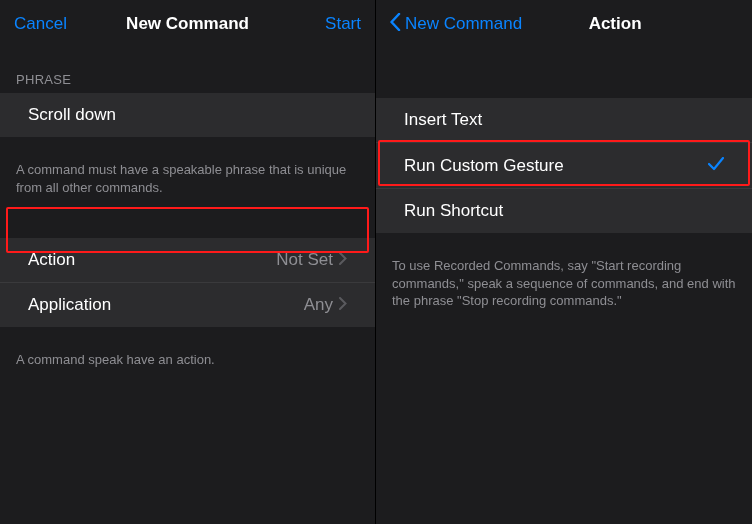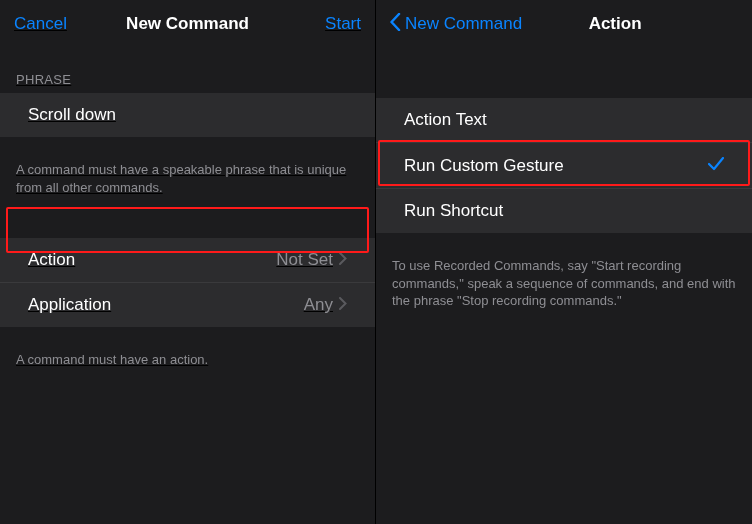--- a/index.html
+++ b/index.html
@@ -10,21 +10,21 @@
     height: 524px;
     display: flex;
     overflow: hidden;
   }
   .panel {
     height: 524px;
     background: #1c1c1e;
     position: relative;
     overflow: hidden;
   }
-  .panel-left { width: 376px; border-right: 1px solid #000; text-decoration: underline; }
+  .panel-left { width: 376px; border-right: 1px solid #000; }
   .panel-right { width: 376px; }
   .navbar {
     height: 48px;
     display: flex;
     align-items: center;
     justify-content: space-between;
     padding: 0 14px;
     background: #1c1c1e;
   }
   .nav-left, .nav-right {
@@ -146,42 +146,42 @@
       <span class="cell-value">
         <span>Any</span>
         <span class="chevron">
           <svg width="8" height="13" viewBox="0 0 8 13">
               <path d="M1 1l5.5 5.5L1 12" stroke="#5a5a5e" stroke-width="2" fill="none" stroke-linecap="round"></path>
             </svg>
         </span>
       </span>
     </div>
   </div>
-  <div class="footer-text">A command must have an action.</div>
+  <div class="footer-text">A command speak have an action.</div>
 
   <div class="highlight-red hl-action"></div>
 </div>
 
 <div class="panel panel-right">
   <div class="navbar">
     <div class="nav-left">
       <span class="back-chevron">
         <svg width="11" height="18" viewBox="0 0 11 18">
             <path d="M9 1L1.5 9 9 17" stroke="#0a84ff" stroke-width="2.5" fill="none" stroke-linecap="round" stroke-linejoin="round"></path>
           </svg>
       </span>
       <span>New Command</span>
     </div>
     <div class="nav-title-right">Action</div>
     <div class="nav-right"></div>
   </div>
 
   <div class="cell-group cell-group-top">
     <div class="cell">
-      <span class="cell-label">Action Text</span>
+      <span class="cell-label">Insert Text</span>
     </div>
     <div class="cell">
       <span class="cell-label">Run Custom Gesture</span>
       <span class="check">
         <svg width="16" height="14" viewBox="0 0 16 14">
             <path d="M1 7l5 5L15 1" stroke="#0a84ff" stroke-width="2.2" fill="none" stroke-linecap="round" stroke-linejoin="round"></path>
           </svg>
       </span>
     </div>
     <div class="cell">

